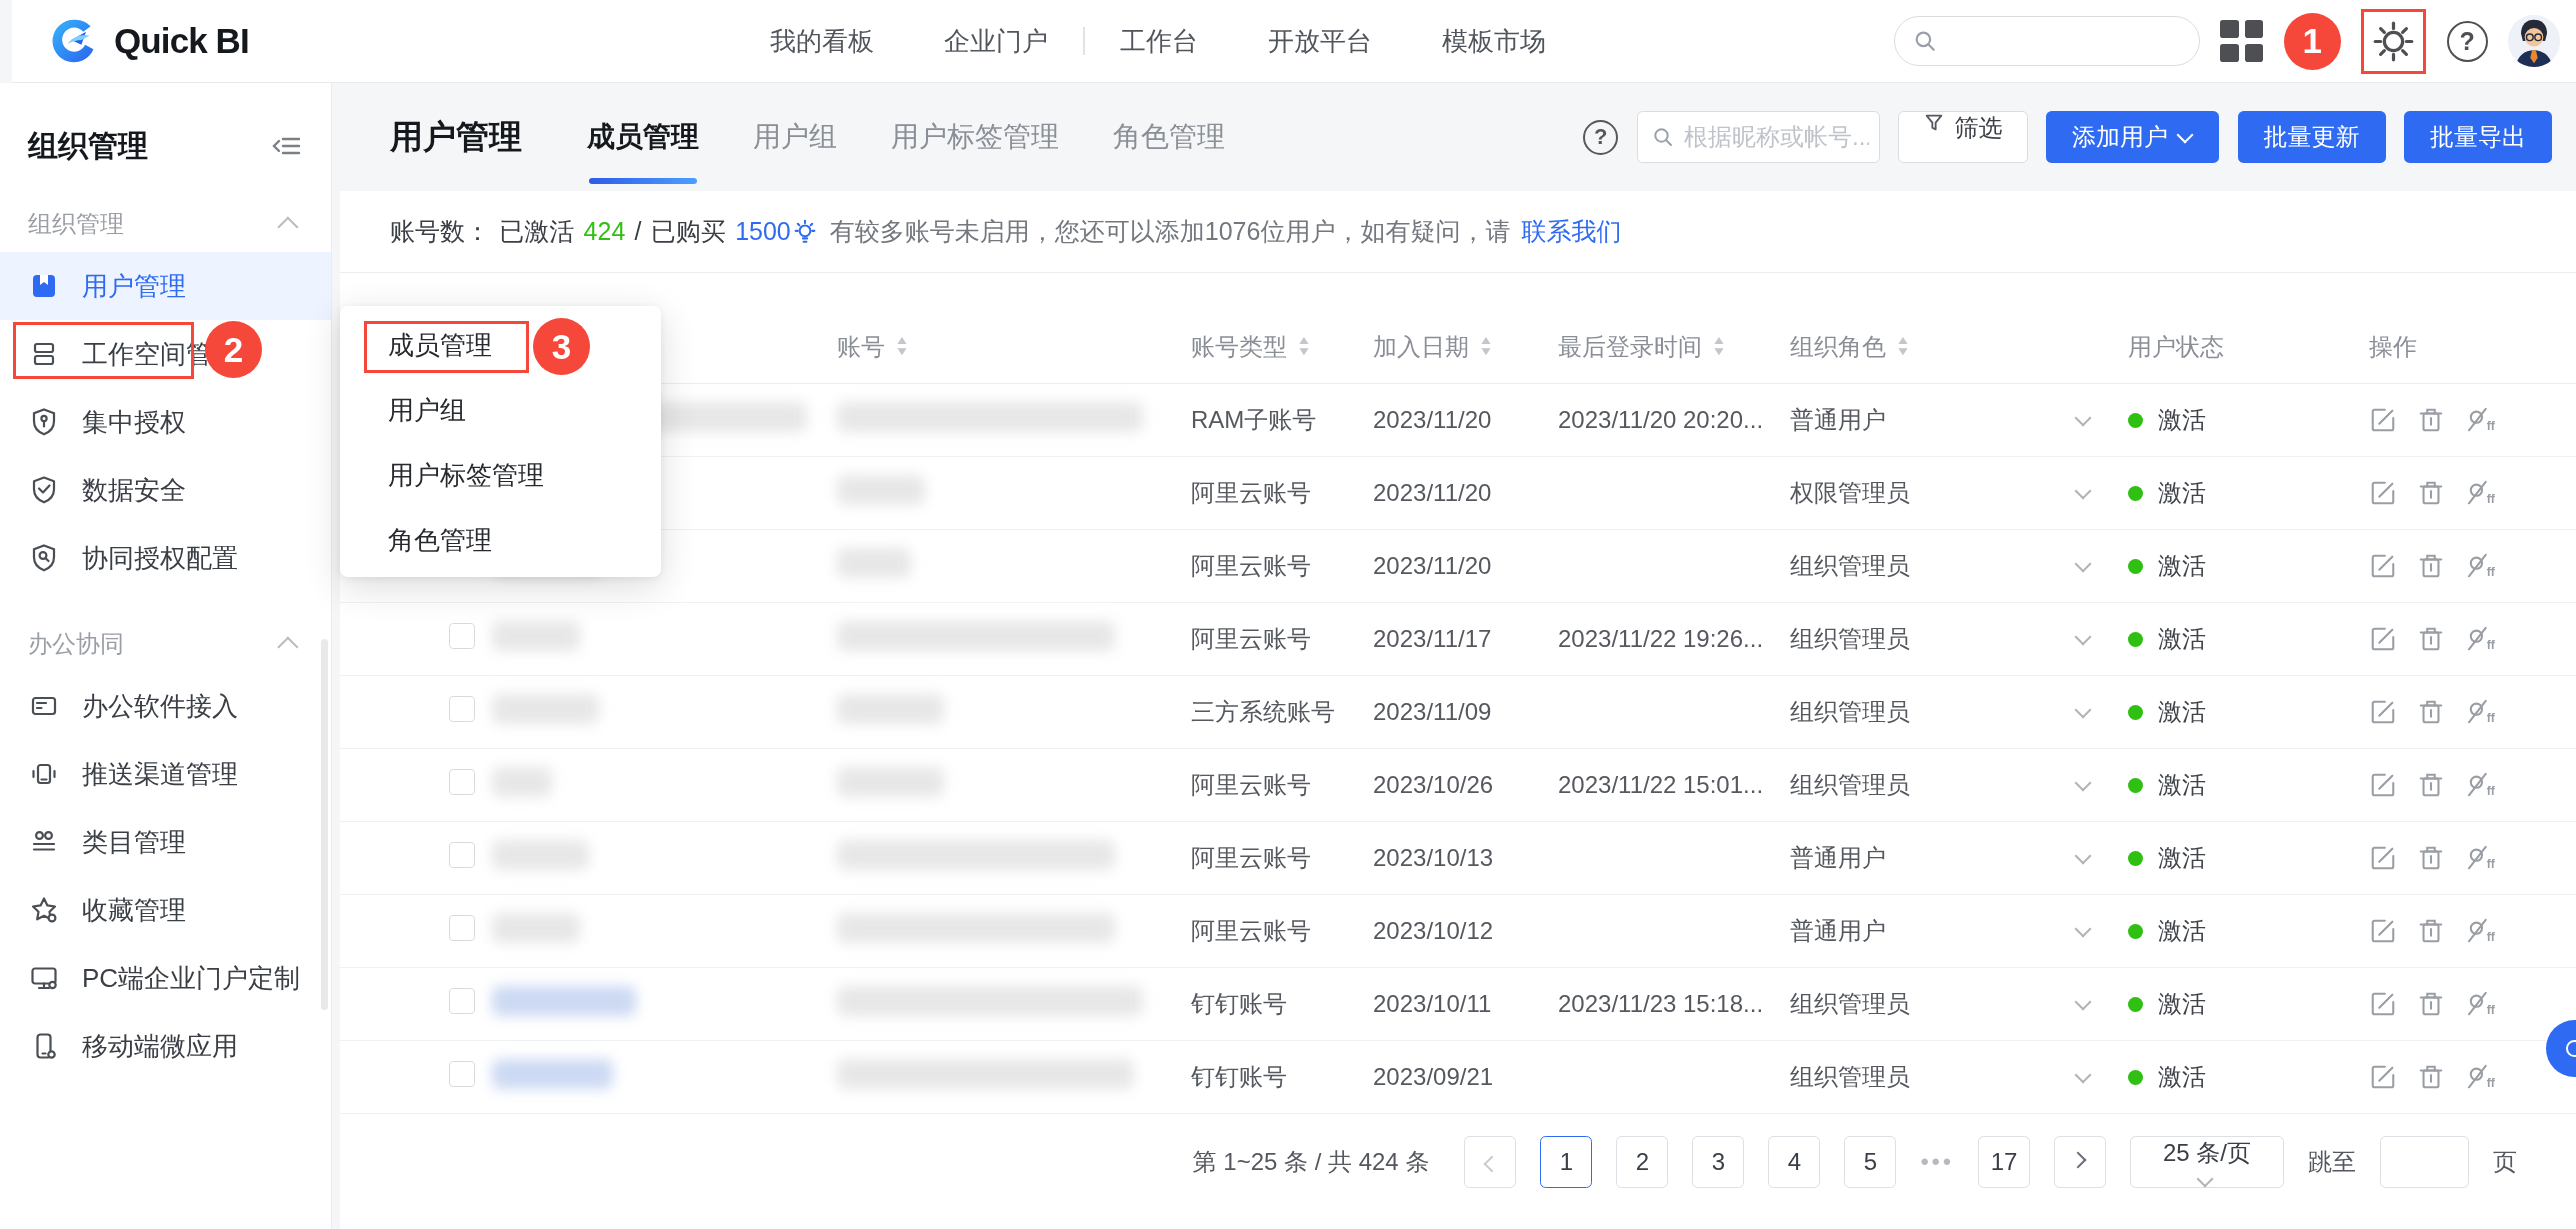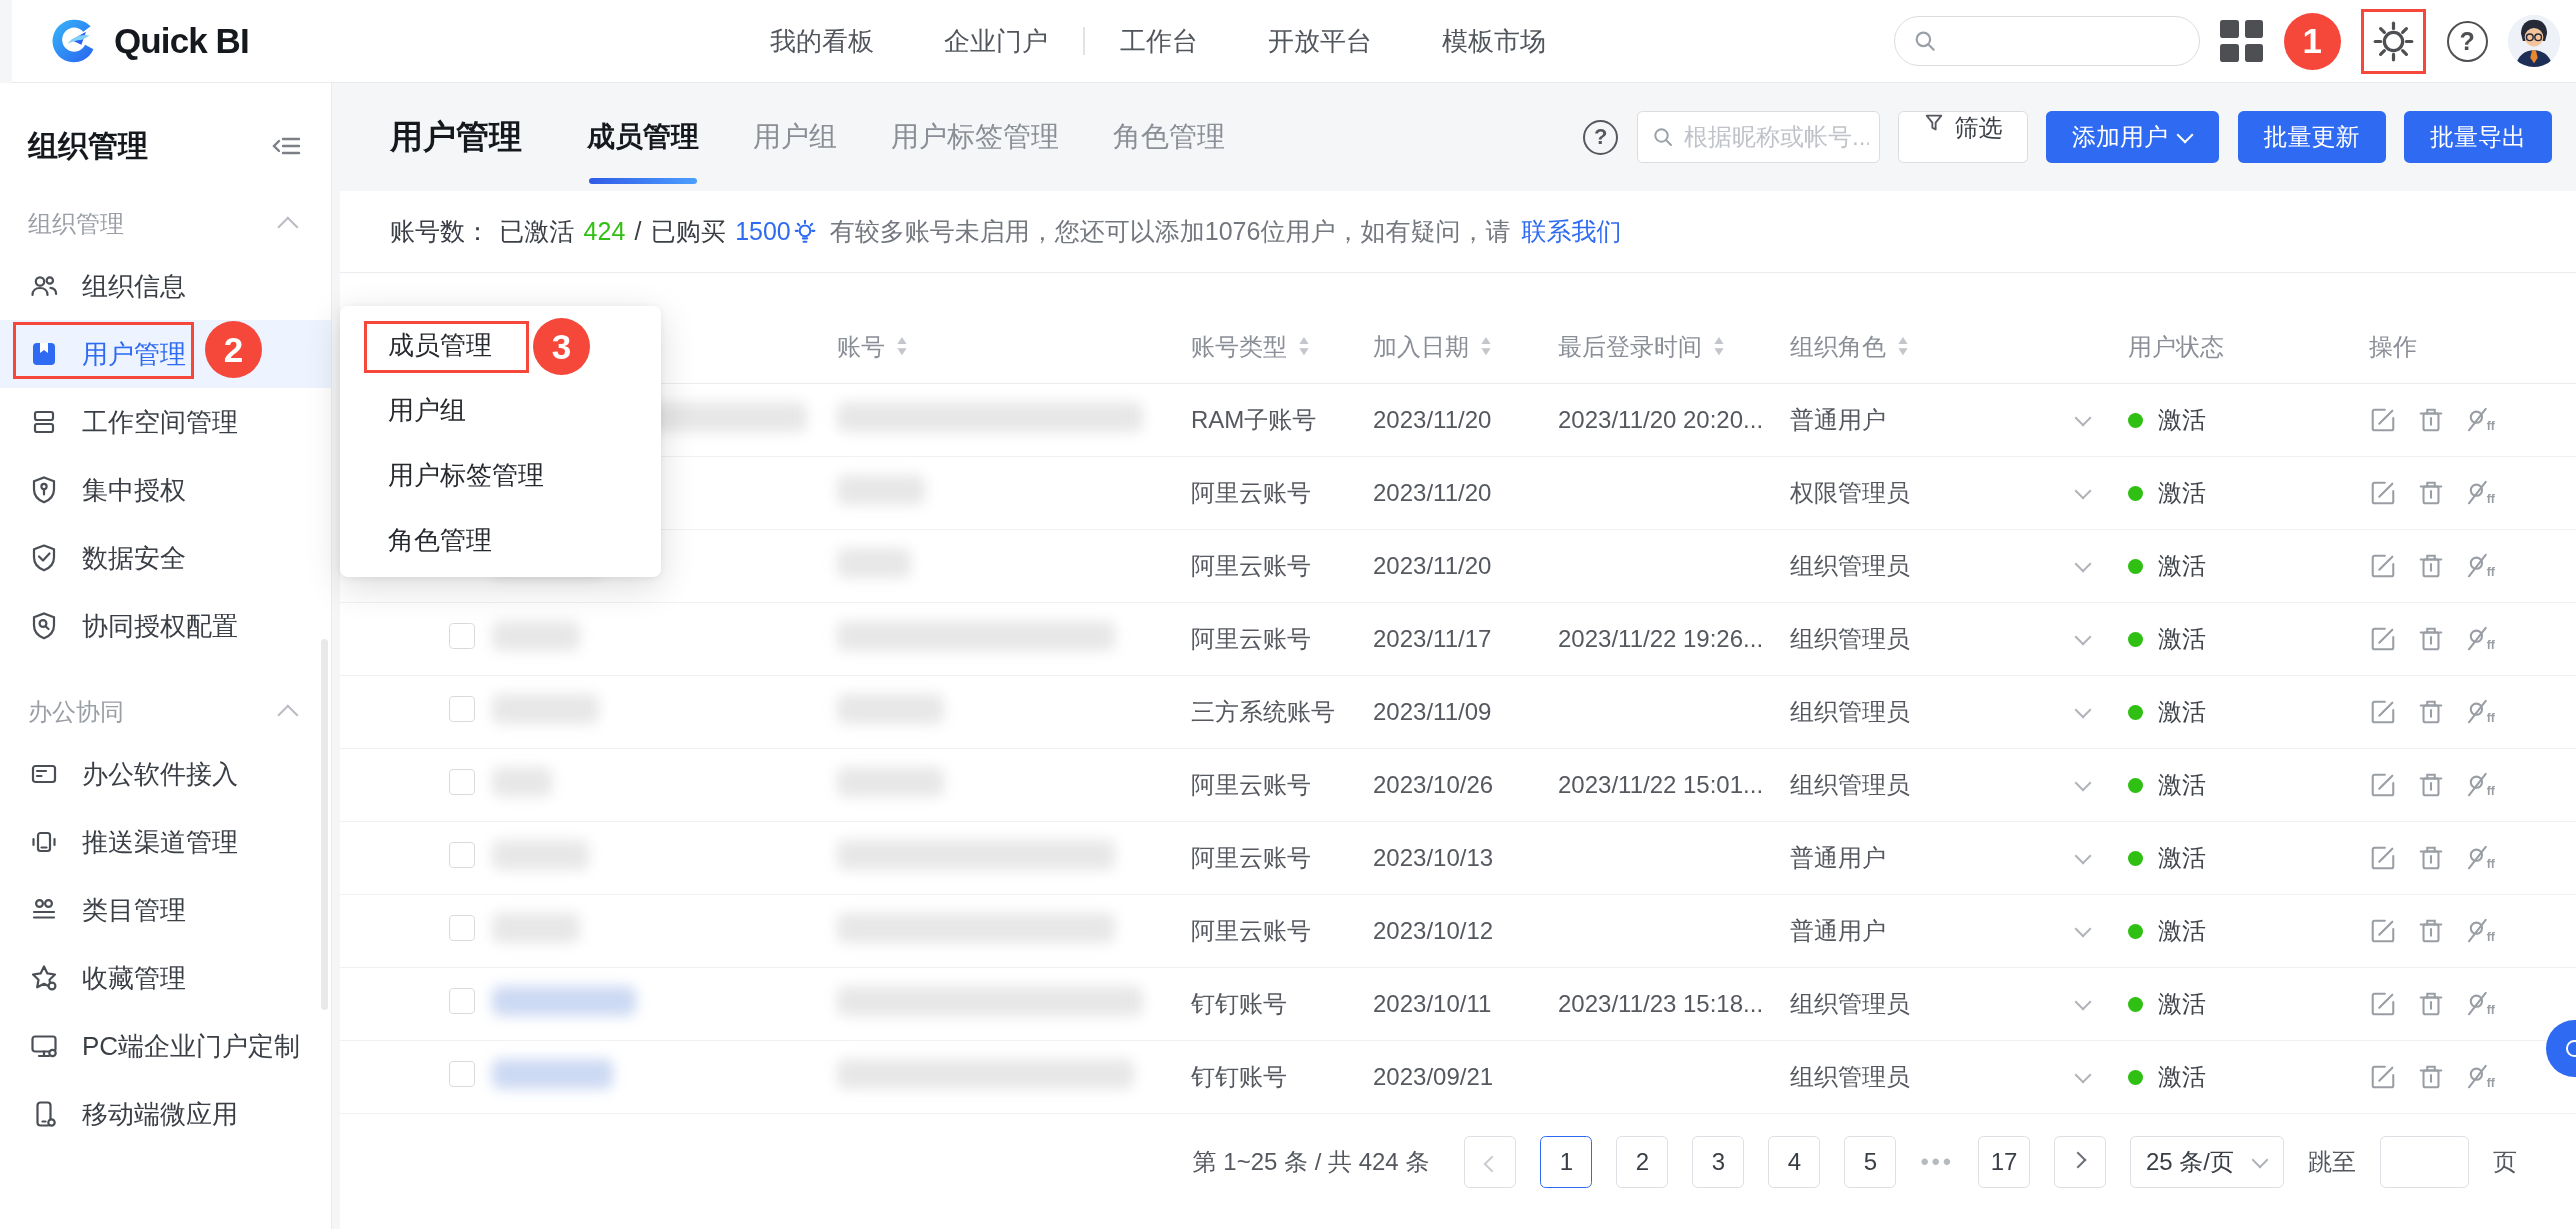--- a/index.html
+++ b/index.html
@@ -99,21 +99,21 @@
   
   .pager { height:95px; display:flex; align-items:center; justify-content:flex-end; gap:24px; padding-right:59px; }
   .pg-summary { font-size:24px; color:#55595f; margin-right:11px; }
   .pg-btn { min-width:52px; height:52px; border:1.9px solid #dcdfe3; border-radius:5.6px; background:#fff;
             font-size:24px; color:#3a3e45; display:flex; align-items:center; justify-content:center; cursor:pointer; }
   .pg-btn.current { border-color:#2F6BF2; }
   .pg-dots { color:#b6b9bf; font-size:24px; letter-spacing:2.8px; }
   .chev-l { width:12px; height:12px; border-left:2.8px solid #c9ccd1; border-bottom:2.8px solid #c9ccd1; transform:rotate(45deg) translateX(2.8px); }
   .chev-r { width:12px; height:12px; border-right:2.8px solid #6b6f76; border-top:2.8px solid #6b6f76; transform:rotate(45deg) translateX(-2.8px); }
   .pg-size { width:154px; height:52px; border:1.9px solid #dcdfe3; border-radius:5.6px; background:#fff;
-             display:flex; align-items:center; justify-content:space-between; padding:0 15px; font-size:24px; color:#3a3e45; cursor:pointer; }
+             display:flex; align-items:center; justify-content:space-between; padding:0 15px; font-size:24px; color:#3a3e45; cursor:pointer;flex-direction:column; }
   .pg-jump { font-size:24px; color:#55595f; }
   .pg-input { width:89px; height:52px; border:1.9px solid #dcdfe3; border-radius:5.6px; font-size:24px; text-align:center; outline:none; }
 
   
   .menu { position:absolute; left:340px; top:306px; width:321px; height:271px; background:#fff; border-radius:7.4px;
           box-shadow:0 9.3px 37px rgba(0,0,0,0.14), 0 1.9px 7.4px rgba(0,0,0,0.06); z-index:40; padding-top:7.4px; }
   .menu-item { height:65px; display:flex; align-items:center; padding-left:48px; font-size:26px; color:#26292e; cursor:pointer; }
   .menu-red-box { position:absolute; left:24px; top:15px; width:165px; height:52px; border:3.7px solid #F5483B; z-index:60; }
   .menu-badge { position:absolute; left:193px; top:12px; z-index:60; }
 
@@ -208,31 +208,20 @@
             <line x1="12" y1="16" x2="28" y2="16"></line>
             <line x1="12" y1="23" x2="28" y2="23"></line>
           <path d="M8 11l-5 5 5 5"></path>
         </g>
       </svg>
     </div>
 
     <div class="side-group-label">
       <span>组织管理</span>
       <span class="chev-up"></span>
-    </div>
-    <div class="side-item">
-      <svg width="32" height="32" viewBox="0 0 32 32">
-        <g stroke="#4a4e55" stroke-width="2.2" fill="none" stroke-linecap="round">
-          <circle cx="12" cy="11.5" r="4.2"></circle>
-            <path d="M4.5 25c0-4.5 3.2-7 7.5-7s7.5 2.5 7.5 7"></path>
-          <circle cx="21.8" cy="10.5" r="3.2"></circle>
-            <path d="M22.5 17.8c3.4.4 5.6 2.8 5.6 6.2"></path>
-        </g>
-      </svg>
-      <span>组织信息</span>
     </div>
     <div class="side-item active">
       <svg width="32" height="32" viewBox="0 0 32 32">
         <rect x="5" y="5" width="22" height="22" rx="4" fill="#2F6BF2"></rect>
         <path d="M12 5v10l4-3 4 3V5z" fill="#fff"></path>
       </svg>
       <span>用户管理</span>
     </div>
     <div class="side-item">
       <svg width="32" height="32" viewBox="0 0 32 32">

